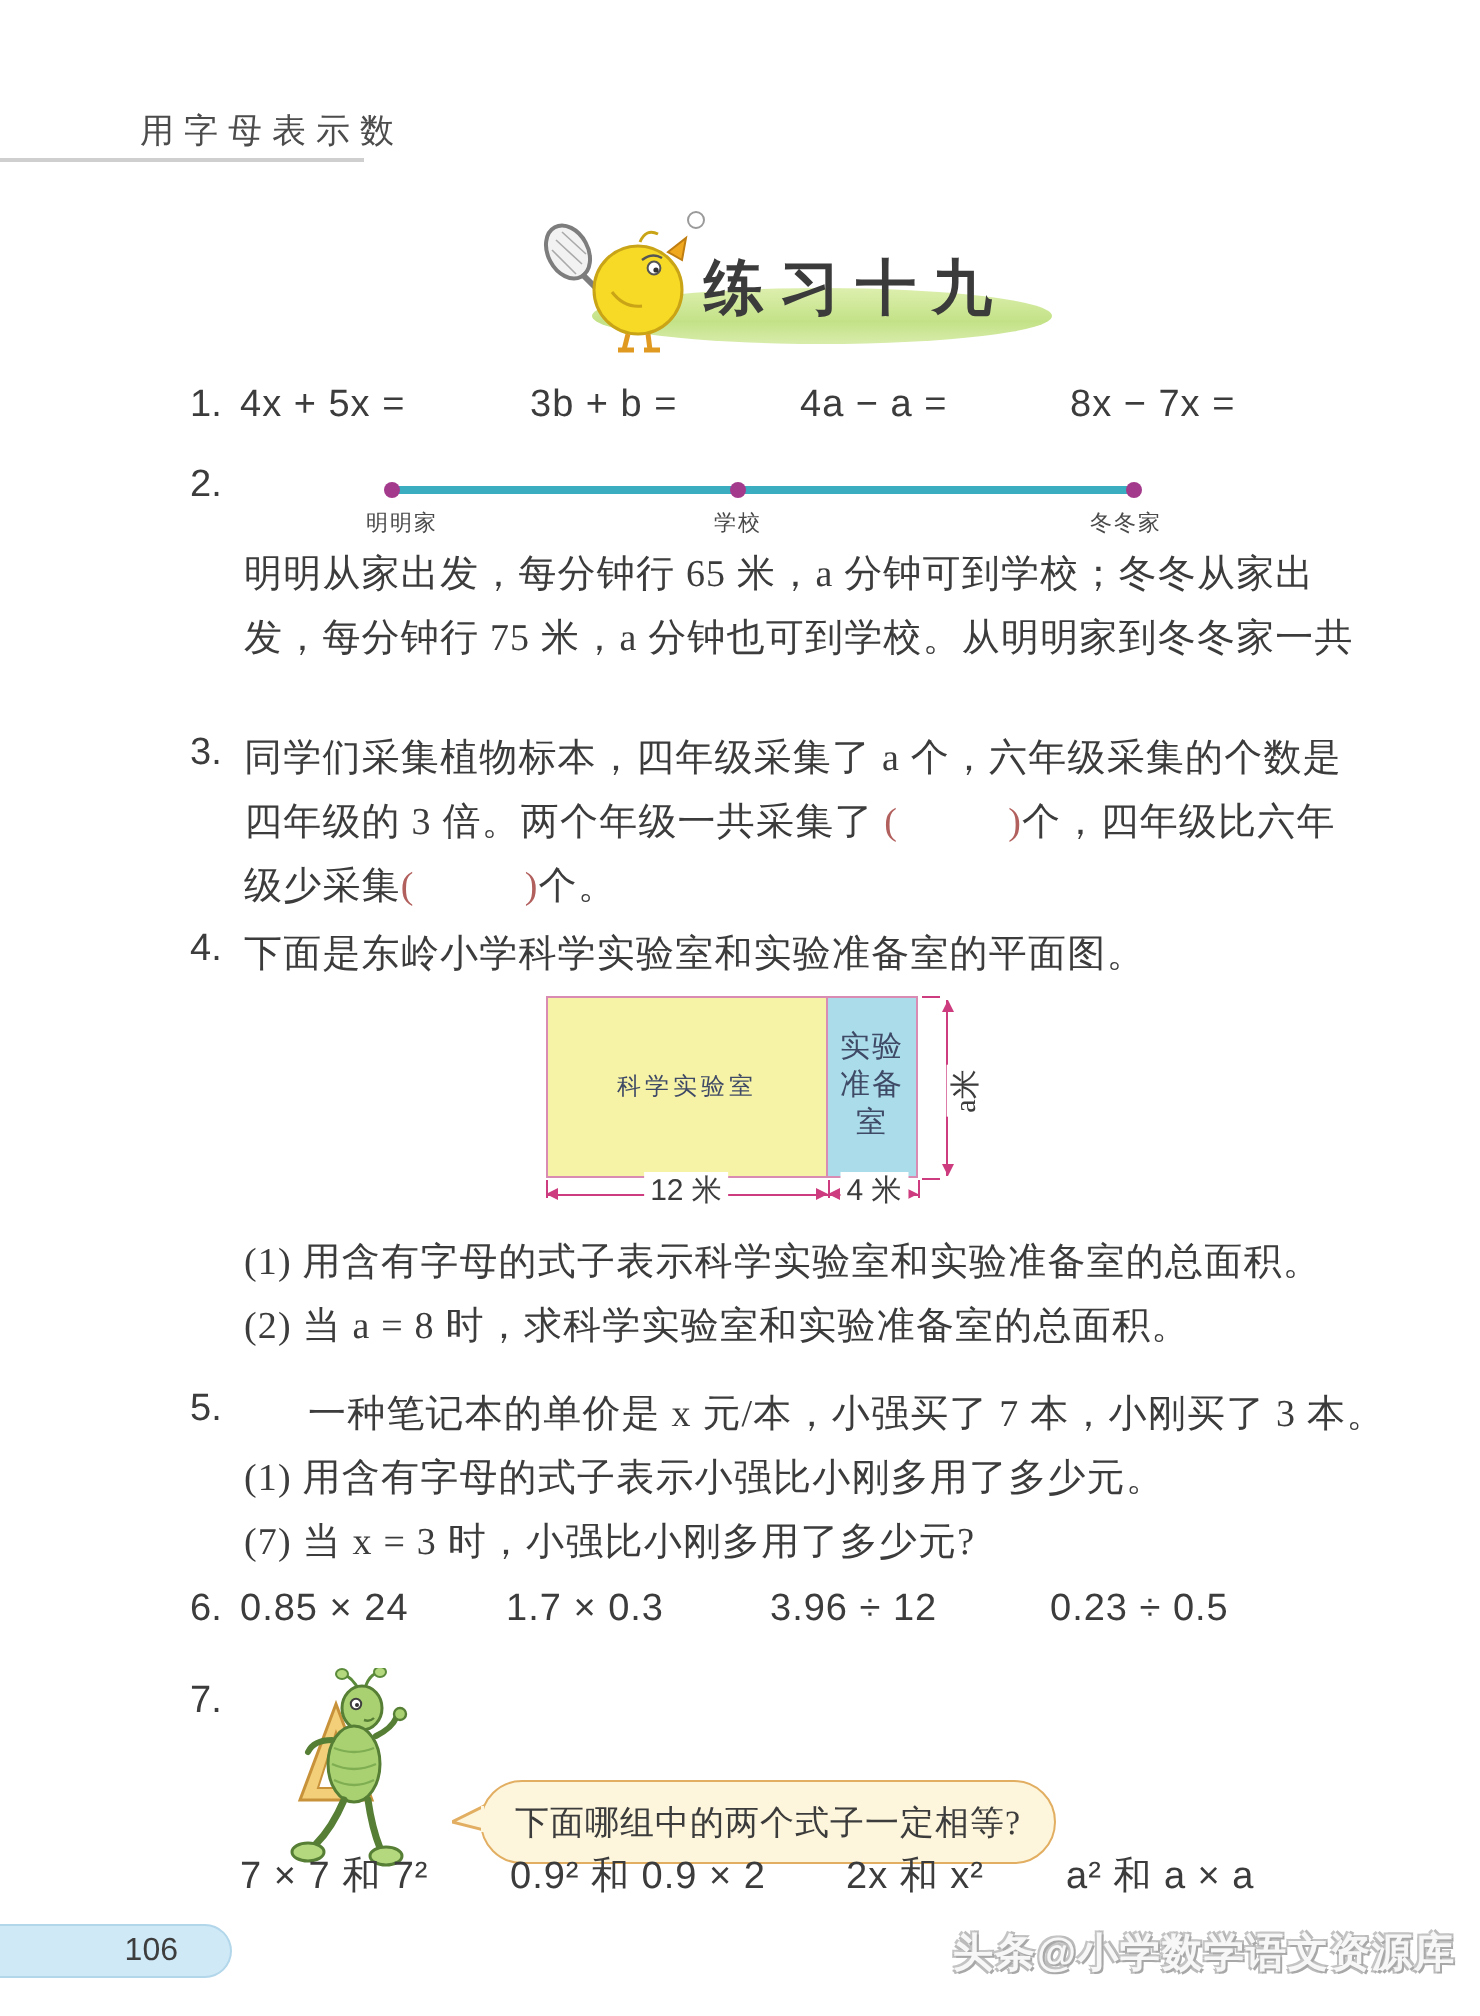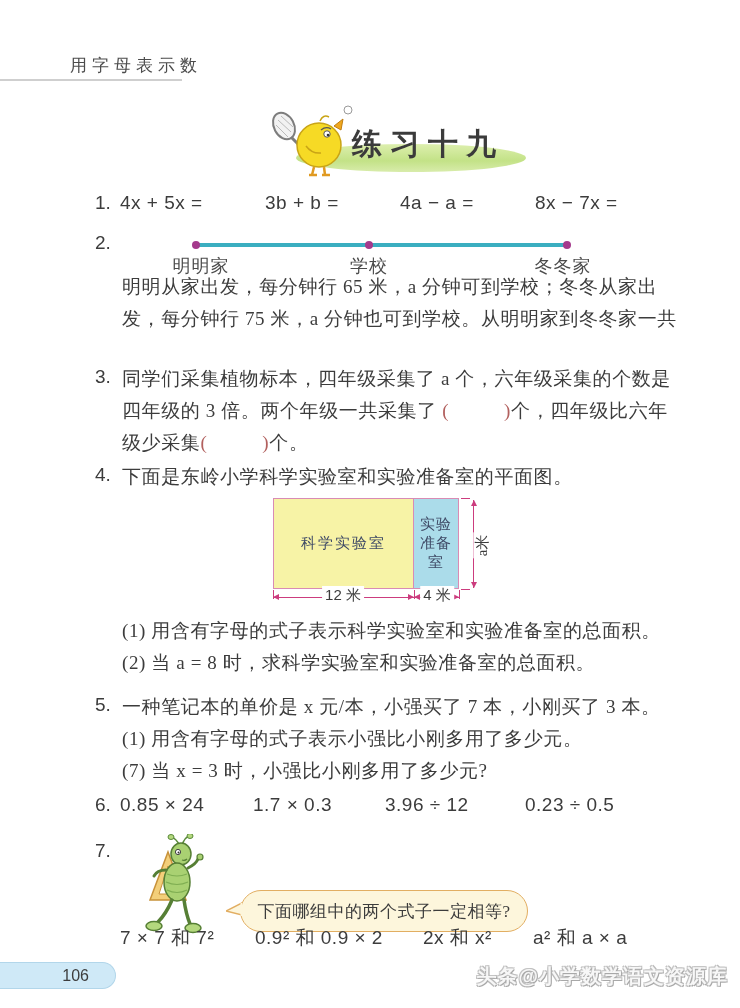--- a/index.html
+++ b/index.html
@@ -39,31 +39,31 @@
   .p1 .m2 { position:absolute; left:305px;text-align:right; }
   .p1 .m3 { position:absolute; left:440px; }
   .p6 .m1 { position:absolute; left:158px; }
   .p6 .m2 { position:absolute; left:290px; }
   .p6 .m3 { position:absolute; left:430px; }
 
   
   .route { position:absolute; left:195px; top:236px; width:373px; height:40px; }
   .route-line { position:absolute; left:0; top:7px; width:373px; height:4px; background:#3aaec0; border-radius:2px; }
   .route-dot { position:absolute; top:5px; width:8px; height:8px; border-radius:50%; background:#a43a8c; }
-  .route-label { position:absolute; top:18px; font-size:18px; letter-spacing:1px; color:#4a4a4a;
+  .route-label { position:absolute; top:18px; font-size:11px; letter-spacing:1px; color:#4a4a4a;
     transform:translateX(-50%); white-space:nowrap;text-align:right; }
 
   
   .plan { position:absolute; left:273px; top:490px; width:220px; height:125px; }
   .room-main { position:absolute; left:0; top:8px; width:141px; height:91px;
     background:#f7f3a6; border:1px solid #d98bb4; display:flex; align-items:center; justify-content:center; }
   .room-side { position:absolute; left:141px; top:8px; width:45px; height:91px;
     background:#abdcea; border:1px solid #d98bb4; border-left:none;
     display:flex; align-items:center; justify-content:center; }
-  .room-main-label { font-size:15px; letter-spacing:2px; color:#3f4a66; }
+  .room-main-label { font-size:12px; letter-spacing:2px; color:#3f4a66; }
   .room-side-label { width:32px; font-size:15px; line-height:19px; letter-spacing:1px;
     text-align:center; color:#3f4a66; }
   .dim-h { position:absolute; top:103px; height:10px; }
   .dim-h .bar { position:absolute; top:4px; height:1px; background:#cc3c7e; width:100%; }
   .tick-v { position:absolute; width:1px; height:9px; background:#cc3c7e; }
   .arr { position:absolute; width:0; height:0; }
   .arr-l { border-top:3px solid transparent; border-bottom:3px solid transparent; border-right:6px solid #cc3c7e; top:1px; left:0; }
   .arr-r { border-top:3px solid transparent; border-bottom:3px solid transparent; border-left:6px solid #cc3c7e; top:1px; right:0; }
   .dim-label { position:absolute; top:96px; font-size:15px; color:#3c3c3c;
     font-family:"Liberation Sans",sans-serif; background:#fff; padding:0 3px; transform:translateX(-50%); }
@@ -187,21 +187,21 @@
         <div class="arr arr-u"></div>
         <div class="arr arr-d"></div>
     </div>
     <div class="height-label">a米</div>
   </div>
 
   <div class="line cn" style="top:618px;">(1) 用含有字母的式子表示科学实验室和实验准备室的总面积。</div>
   <div class="line cn" style="top:650px;">(2) 当 a = 8 时，求科学实验室和实验准备室的总面积。</div>
 
   <span class="pnum" style="top:694px;">5.</span>
-  <div class="line cn" style="top:694px;">一种笔记本的单价是 x 元/本，小强买了 7 本，小刚买了 3 本。</div>
+  <div class="line cn" style="top:694px;margin-left:32px;">一种笔记本的单价是 x 元/本，小强买了 7 本，小刚买了 3 本。</div>
   <div class="line cn" style="top:726px;">(1) 用含有字母的式子表示小强比小刚多用了多少元。</div>
   <div class="line cn" style="top:758px;">(7) 当 x = 3 时，小强比小刚多用了多少元?</div>
 
   <div class="mrow p6" style="top:794px;">
     <span class="pnum" style="left:0;">6.</span>
     <span class="math m0">0.85 × 24</span>
     <span class="math m1">1.7 × 0.3</span>
     <span class="math m2">3.96 ÷ 12</span>
     <span class="math m3">0.23 ÷ 0.5</span>
   </div>

